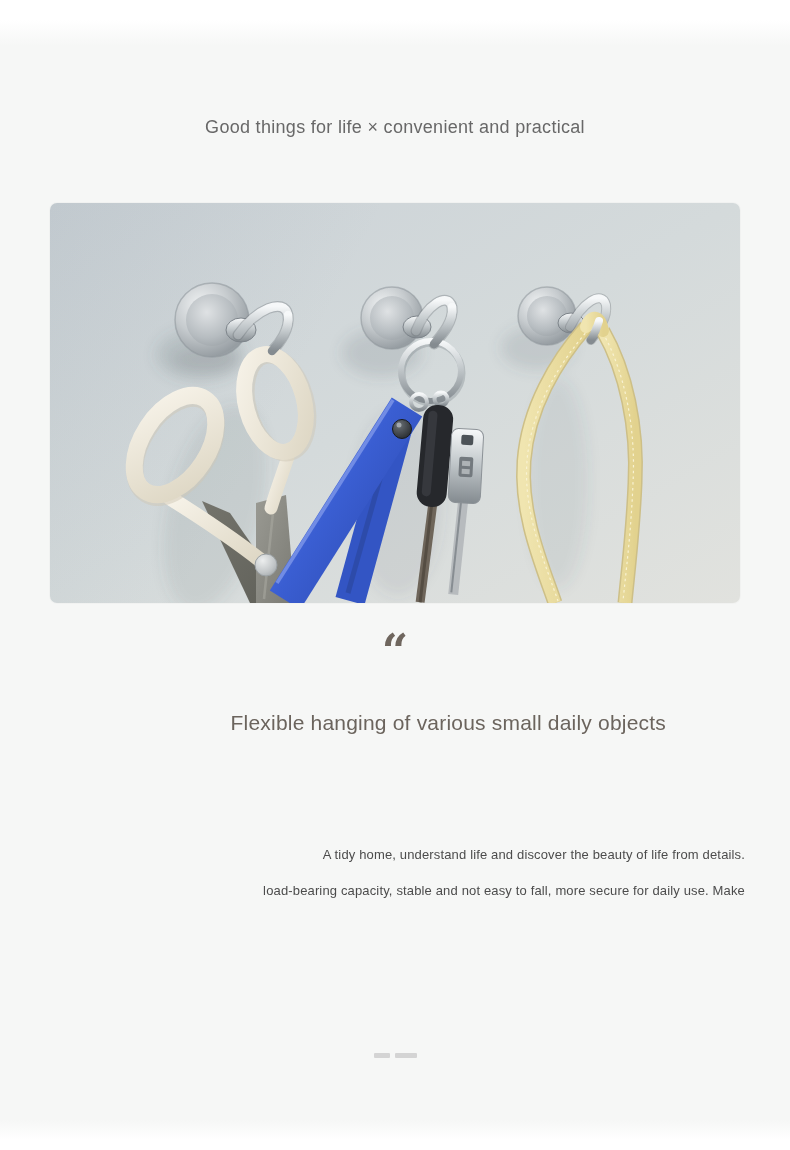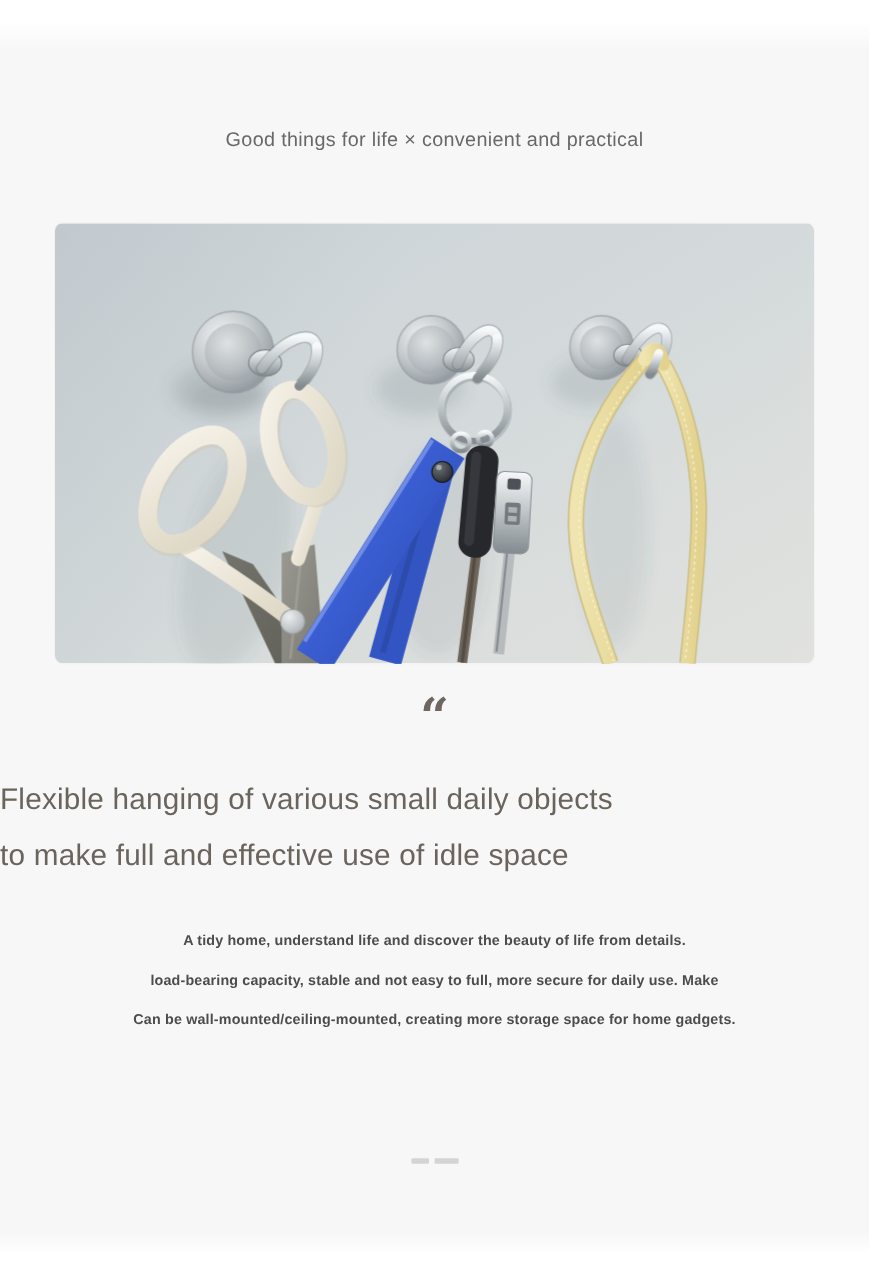--- a/index.html
+++ b/index.html
@@ -8,26 +8,26 @@
   .canvas{position:absolute;inset:0;
       background:linear-gradient(180deg,#ffffff 0px,#ffffff 20px,#f6f7f6 46px,#f6f7f6 1120px,#ffffff 1140px);}
   .caption{position:absolute;top:117px;left:0;width:790px;text-align:center;
       font-size:18px;color:#686868;letter-spacing:.3px;}
   .photo{position:absolute;top:203px;left:50px;width:690px;height:400px;
       border-radius:7px;overflow:hidden;box-shadow:0 0 0 1px rgba(0,0,0,0.02);}
   .photo svg{display:block;width:690px;height:400px;}
   .quote{position:absolute;top:634px;left:0;width:790px;text-align:center;
       font-family:"DejaVu Serif","Liberation Serif",serif;font-weight:700;
       font-size:46px;line-height:34px;color:#6f665e;}
-  .headline{position:absolute;left:0;width:666px;text-align:left;
-      font-size:27px;color:#6b645d;letter-spacing:.2px;}
+  .headline{position:absolute;left:0;width:666px;text-align:right;
+      font-size:21px;color:#6b645d;letter-spacing:.2px;}
   .headline.l1{top:711px;}
   .headline.l2{top:762px;}
-  .bodycopy{position:absolute;top:837px;left:45px;width:700px;text-align:center;
-      font-size:13px;line-height:36px;color:#4c4c4c;letter-spacing:.15px;font-weight:bold;}
+  .bodycopy{position:absolute;top:837px;left:45px;width:700px;text-align:right;
+      font-size:13px;line-height:36px;color:#4c4c4c;letter-spacing:.15px;}
   .watermark{position:absolute;top:1051px;left:368px;width:54px;height:9px;
       opacity:.55;filter:blur(.7px);display:flex;gap:5px;align-items:center;justify-content:center;}
   .watermark i{display:block;height:5px;background:#b9b9b9;border-radius:1px;}
   .watermark i.a{width:16px;}
   .watermark i.b{width:22px;}
 </style>
 </head>
 <body>
 
 <div class="canvas">
@@ -197,26 +197,24 @@
         <path d="M 539,126 C 509,160 481,206 477,258 C 473,310 495,360 508,398" stroke="#f8f2d2" stroke-width="1.2" stroke-dasharray="2.5 3.2" fill="none"></path>
         <path d="M 536,124 C 540,112 550,110 553,128" stroke="url(#yellowG)" stroke-width="12" fill="none" stroke-linecap="round"></path>
         <path d="M 549,118 C 547,126 544,132 541,137" stroke="url(#wireG)" stroke-width="8" fill="none" stroke-linecap="round"></path>
       </g>
     </svg>
   </div>
 
   <div class="quote">“</div>
 
   <div class="headline l1">Flexible hanging of various small daily objects</div>
-  <div class="headline l2">to make full and effective use of idle space</div>
 
   <div class="bodycopy">
     <div>A tidy home, understand life and discover the beauty of life from details.</div>
-    <div>load-bearing capacity, stable and not easy to full, more secure for daily use. Make</div>
-    <div>Can be wall-mounted/ceiling-mounted, creating more storage space for home gadgets.</div>
+    <div>load-bearing capacity, stable and not easy to fall, more secure for daily use. Make</div>
   </div>
 
   <div class="watermark">
     <i class="a"></i>
       <i class="b"></i>
   </div>
 
 </div>
 
 </body></html>

